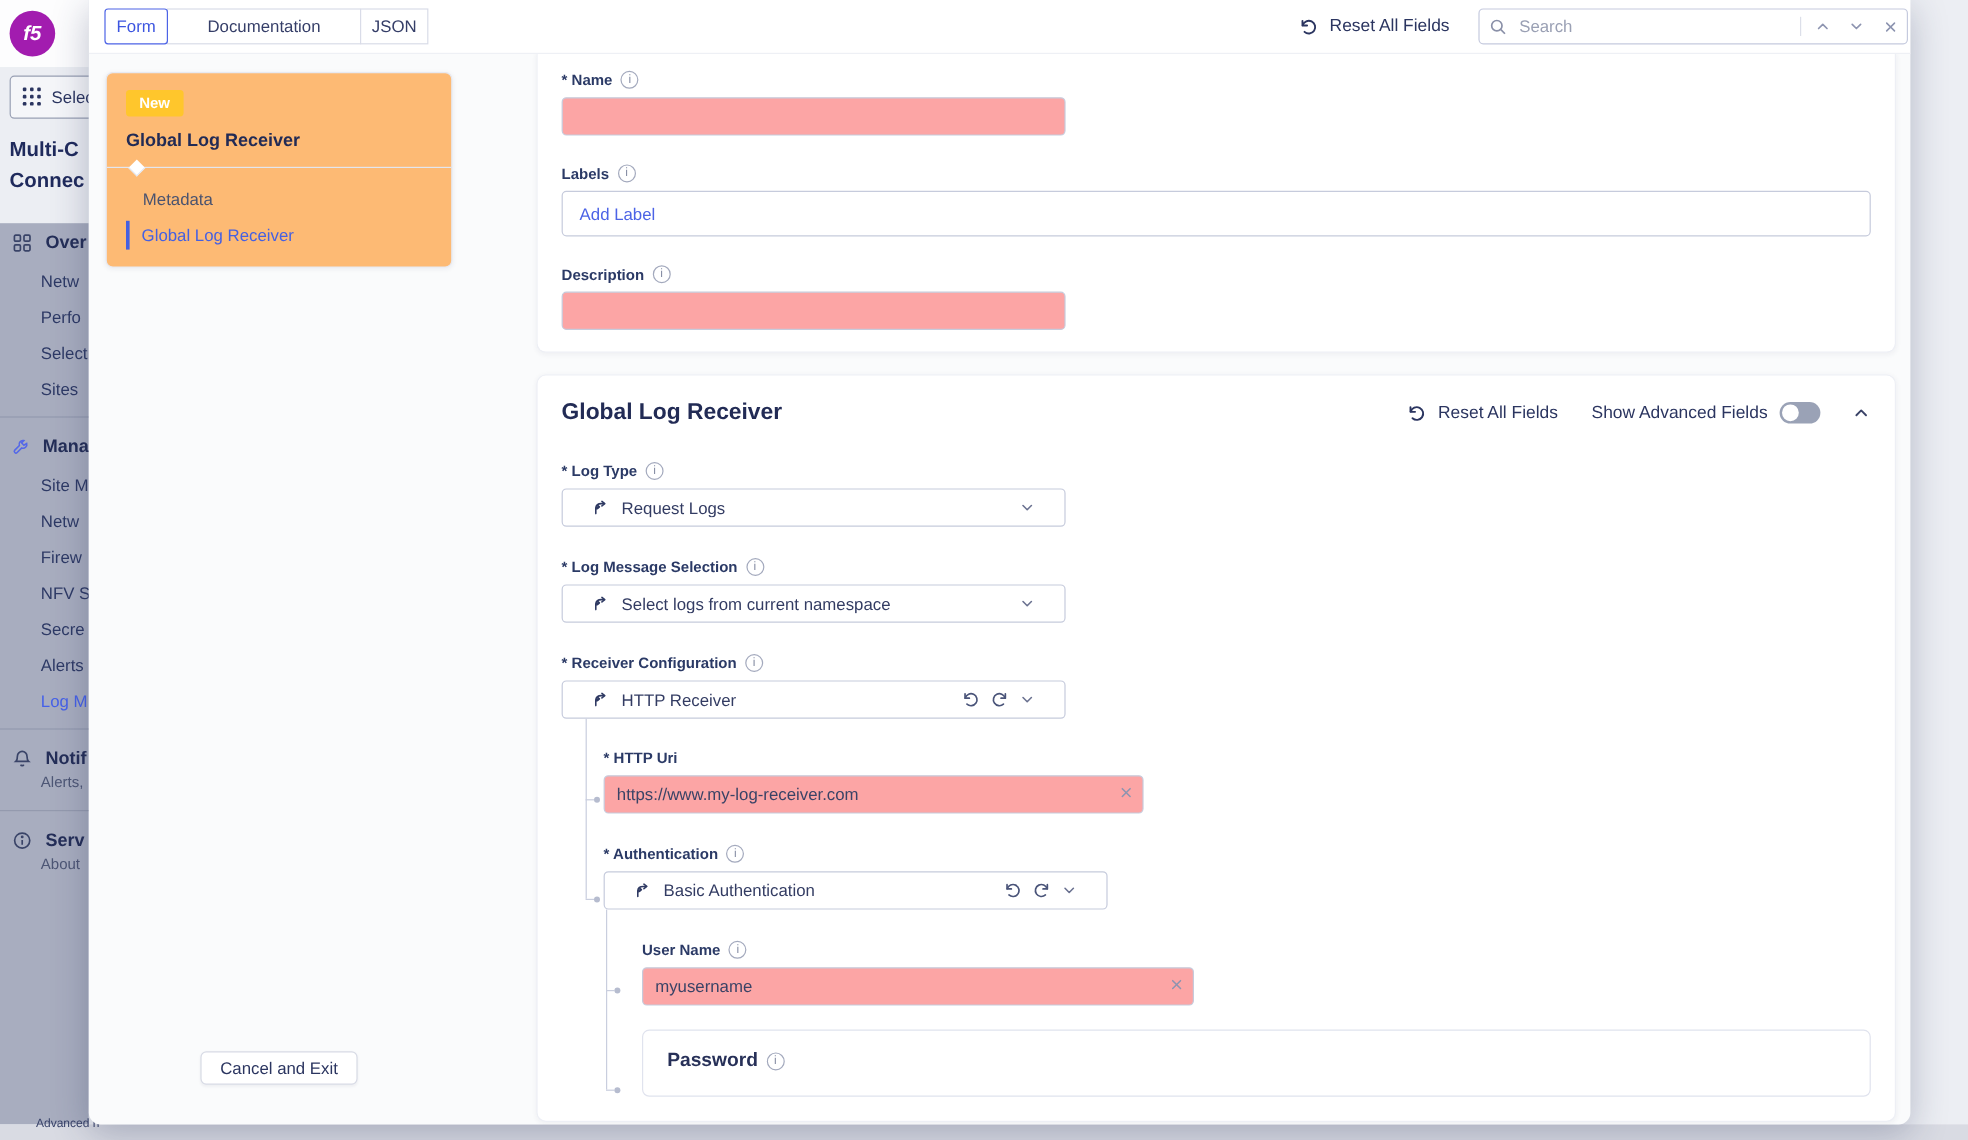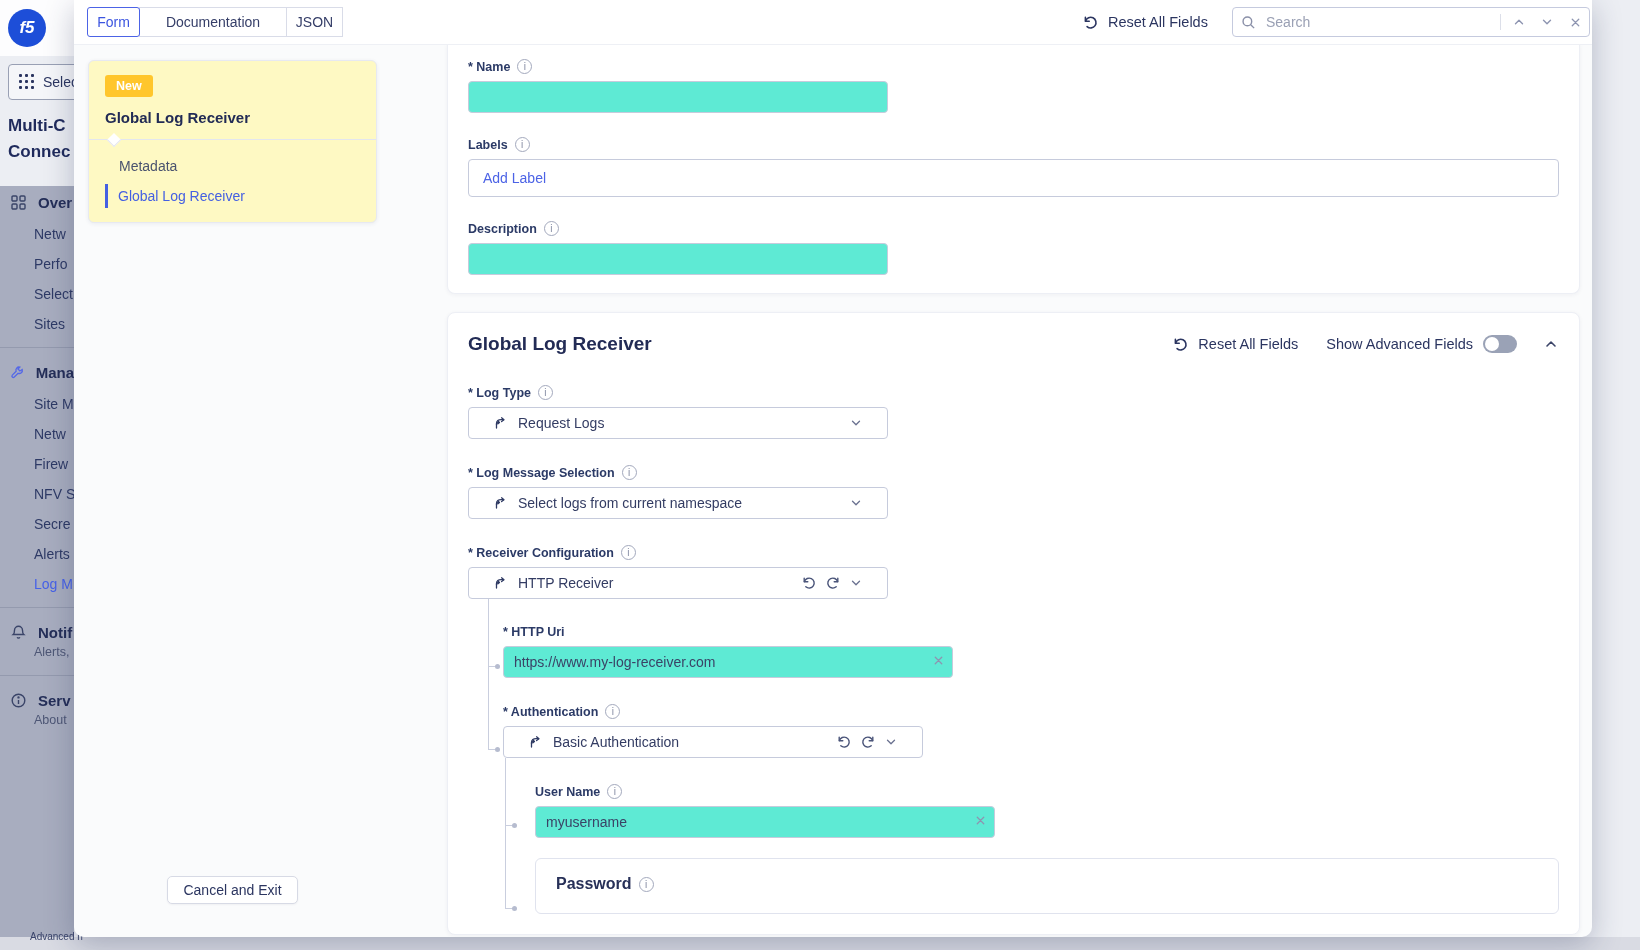--- a/index.html
+++ b/index.html
@@ -2,21 +2,21 @@
 <html><head>
 <meta charset="utf-8">
 <style>
   html,body{margin:0;padding:0;background:#dfe2e9;}
   .canvas{position:relative;width:1640px;height:950px;overflow:hidden;
           font-family:"Liberation Sans",sans-serif;background:#eceef3;}
 
   
   .bg-left{position:absolute;left:0;top:0;width:74px;height:950px;overflow:hidden;z-index:1;}
   .bg-top{height:56px;background:#fdfdfe;display:flex;align-items:center;padding-left:8px;}
-  .f5-logo{width:38px;height:38px;border-radius:50%;background:#1d4ed8;color:#fff;
+  .f5-logo{width:38px;height:38px;border-radius:50%;background:#a21caf;color:#fff;
            display:flex;align-items:center;justify-content:center;font-weight:bold;
            font-style:italic;font-size:17px;}
   .bg-mid{background:#eceef3;padding:7px 0 0 8px;height:130px;box-sizing:border-box;}
   .bg-select{display:inline-flex;align-items:center;gap:8px;border:1px solid #99a0b4;
              border-radius:4px;background:#f5f6f9;height:36px;padding:0 10px;color:#2b3560;
              font-size:14px;width:130px;box-sizing:border-box;white-space:nowrap;}
   .grid9{display:grid;grid-template-columns:repeat(3,4px);grid-auto-rows:4px;gap:2px;}
   .grid9 i{width:3px;height:3px;border-radius:1px;background:#2b3560;}
   .bg-title{margin-top:13px;color:#1f2a5c;font-weight:bold;font-size:17px;line-height:26px;white-space:nowrap;}
   .bg-nav{background:#a8adbf;height:751px;padding-top:0;color:#2b3356;box-sizing:border-box;white-space:nowrap;}
@@ -29,35 +29,35 @@
   .adv-note{position:absolute;left:8px;top:931px;font-size:10px;color:#39436a;z-index:2;white-space:nowrap;margin-left:22px;}
 
   
   .drawer{position:absolute;left:74px;top:0;width:1518px;height:937px;background:#fafbfc;
           border-radius:0 0 10px 10px;box-shadow:0 8px 30px rgba(35,45,85,.28);z-index:3;overflow:hidden;}
   .topbar{position:absolute;left:0;top:0;right:0;height:44px;background:#fff;border-bottom:1px solid #eef0f5;z-index:5;}
   .tabs{position:absolute;left:14px;top:7px;display:flex;}
   .tab{height:30px;box-sizing:border-box;display:flex;align-items:center;justify-content:center;
        border:1px solid #d9dce8;background:#fff;color:#353e68;font-size:14px;margin-left:-1px;cursor:pointer;}
   .tab.w-form{width:53px;}
-  .tab.w-doc{width:148px;}
+  .tab.w-doc{width:162px;}
   .tab.w-json{width:57px;}
   .tab.active{border:1px solid #4c63e6;color:#3c55e0;border-radius:3px;z-index:2;}
   .reset-top{position:absolute;left:1008px;top:0;height:44px;display:flex;align-items:center;gap:9px;
              color:#2b3560;font-size:14.5px;cursor:pointer;}
   .searchbox{position:absolute;left:1158px;top:7px;width:358px;height:30px;box-sizing:border-box;
              border:1px solid #c5cade;border-radius:4px;background:#fff;display:flex;align-items:center;}
   .searchbox input{flex:1;border:none;outline:none;font-size:14px;color:#3a4366;min-width:0;
                    font-family:"Liberation Sans",sans-serif;}
   .searchbox input::placeholder{color:#9aa0b4;}
   .search-sep{width:1px;height:16px;background:#dcdfe9;margin:0 4px;}
   .sbtn{width:28px;height:28px;display:flex;align-items:center;justify-content:center;cursor:pointer;}
 
   
-  .nav-card{position:absolute;left:14px;top:60px;width:289px;box-sizing:border-box;background:#fef9c3;
+  .nav-card{position:absolute;left:14px;top:60px;width:289px;box-sizing:border-box;background:#fdba74;
             border:1px solid #e7e9f1;border-radius:6px;box-shadow:0 1px 4px rgba(30,40,80,.07);
             padding:14px 0 8px;z-index:4;}
   .badge{margin-left:16px;display:inline-block;background:#ffc62c;color:#fff;font-weight:bold;
          font-size:12.5px;padding:4px 11px;border-radius:3px;}
   .wiz-title{margin:12px 16px 13px;font-weight:bold;font-size:15px;color:#222b55;}
   .wiz-divider{position:relative;border-top:1px solid #e3e6ee;margin-bottom:10px;}
   .notch{position:absolute;left:20px;top:-5px;width:9px;height:9px;background:#fff;
          border-right:1px solid #e3e6ee;border-bottom:1px solid #e3e6ee;transform:rotate(45deg);}
   .wiz-item{padding:8px 16px 8px 30px;font-size:14px;color:#4a536f;cursor:pointer;}
   .wiz-item.active{color:#4560e2;border-left:3px solid #4560e2;margin-left:16px;
@@ -68,21 +68,21 @@
               font-family:"Liberation Sans",sans-serif;cursor:pointer;box-shadow:0 1px 2px rgba(30,40,80,.05);}
 
   
   .content{position:absolute;left:373px;top:44px;width:1133px;z-index:4;}
   .card{background:#fff;border:1px solid #edeff5;box-shadow:0 1px 4px rgba(30,40,80,.05);box-sizing:border-box;}
   .card1{border-top:none;border-radius:0 0 8px 8px;padding:15px 20px 18px;}
   .card2{margin-top:18px;border-radius:8px;padding:16px 20px 20px;}
 
   .flabel{display:flex;align-items:center;gap:7px;font-size:12.5px;font-weight:bold;color:#2b3a66;margin-bottom:7px;}
   .finput{width:420px;height:32px;box-sizing:border-box;border:1px solid #c6cbdc;border-radius:4px;
-          font-size:14px;color:#3a4366;padding:0 10px;background:#5eead4;outline:none;
+          font-size:14px;color:#3a4366;padding:0 10px;background:#fca5a5;outline:none;
           font-family:"Liberation Sans",sans-serif;}
   .labels-box{height:36px;border:1px solid #c6cbdc;border-radius:4px;display:flex;align-items:center;
               padding:0 14px;cursor:pointer;}
   .add-label{color:#4c63e6;font-size:14px;}
   .gap24{margin-top:24px;}
   .gap26{margin-top:26px;}
 
   .info{width:15px;height:15px;box-sizing:border-box;border:1px solid #a3a9bd;border-radius:50%;
         color:#858ca3;font-size:10px;display:inline-flex;align-items:center;justify-content:center;
         font-weight:normal;flex:0 0 auto;cursor:pointer;}

